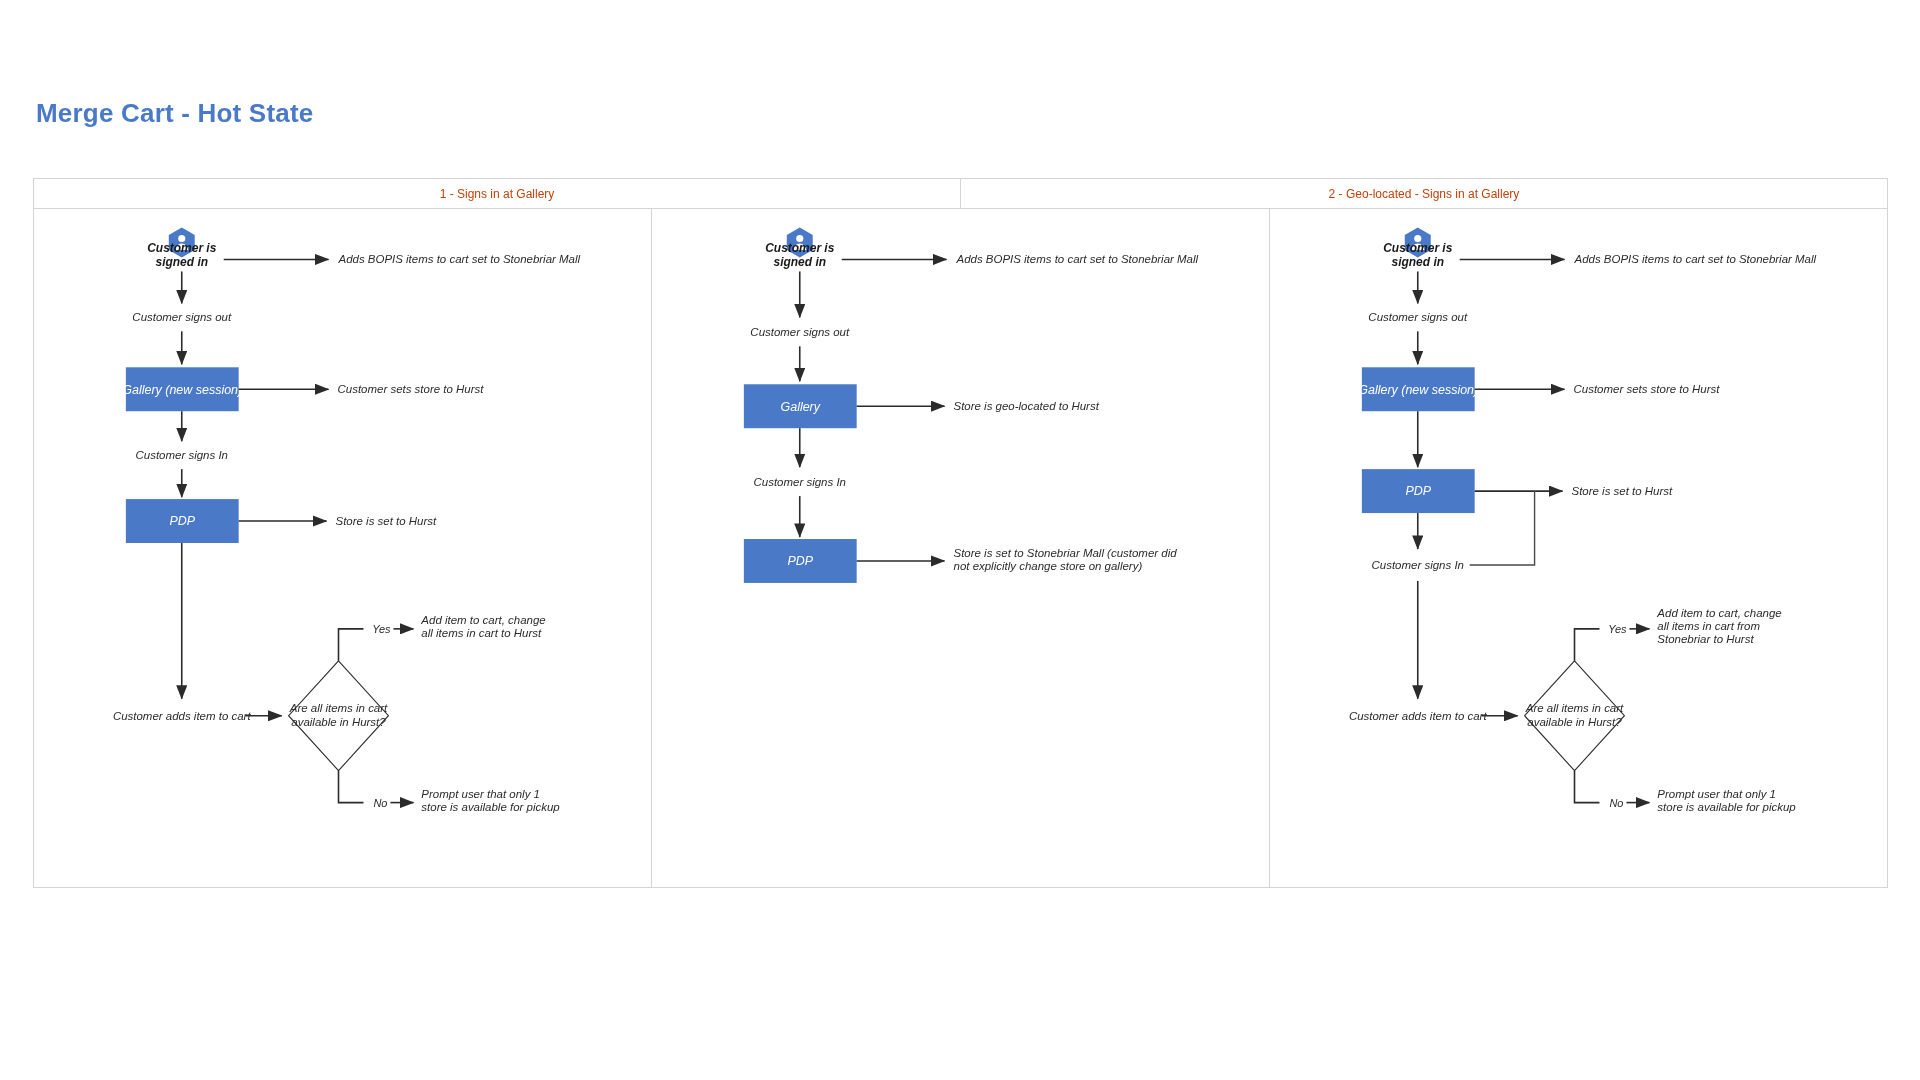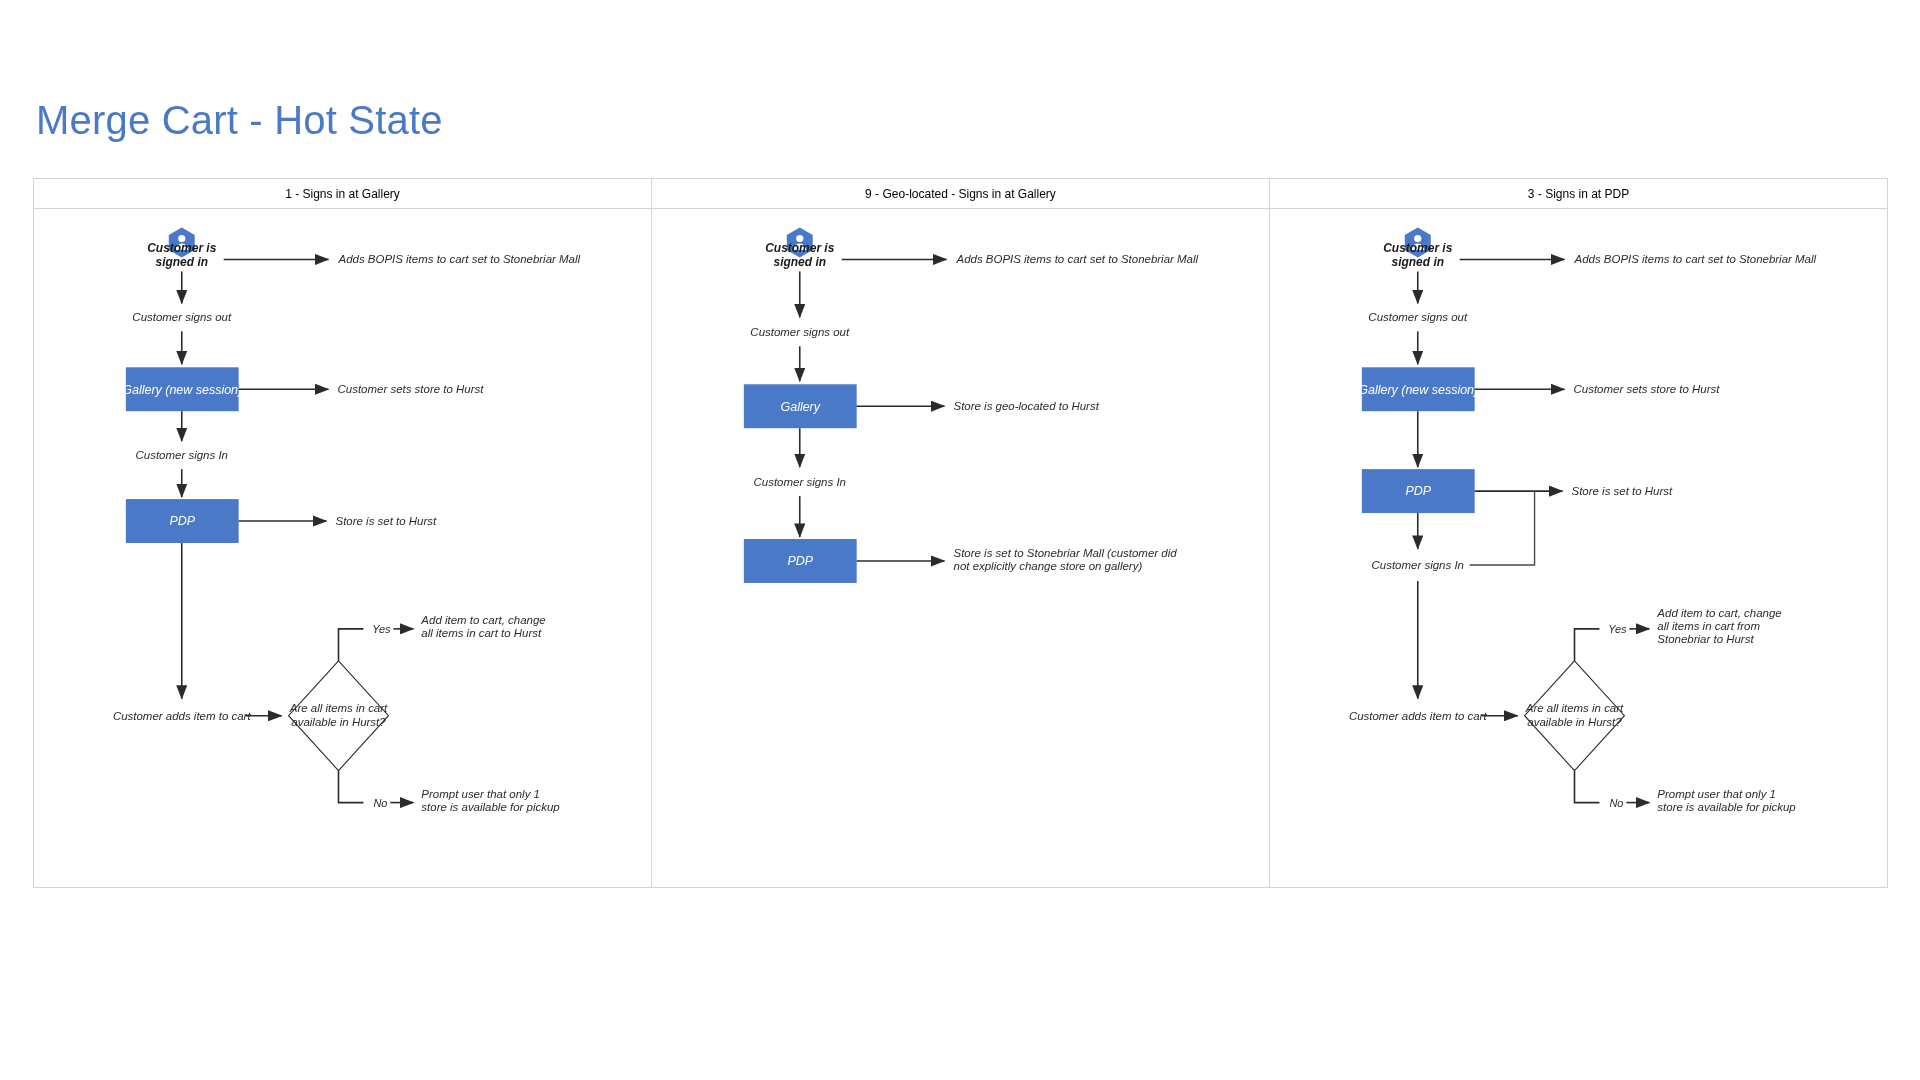--- a/index.html
+++ b/index.html
@@ -17,22 +17,22 @@
   }
   #page {
     position: relative;
     width: 1920px;
     height: 1080px;
   }
   #doc-title {
     position: absolute;
     left: 36px;
     top: 98px;
-    font-size: 40px;
-    font-weight: normal;
+    font-size: 26px;
+    font-weight: bold;
     color: #4a7ac7;
     letter-spacing: 0.2px;
     white-space: nowrap;
   }
   #board {
     position: absolute;
     left: 33px;
     top: 178px;
     width: 1855px;
     height: 710px;
@@ -44,21 +44,21 @@
     display: flex;
     height: 29px;
     border-bottom: 1px solid #d4d4d4;
   }
   .col-header {
     flex: 1 1 0;
     display: flex;
     align-items: center;
     justify-content: center;
     font-size: 12px;
-    color: #000000;
+    color: #c2410c;
     border-right: 1px solid #d4d4d4;
     box-sizing: border-box;
     white-space: nowrap;
   }
   .col-header:last-child { border-right: none; }
   #body-row {
     display: flex;
     height: 679px;
     font-style: italic;
   }
@@ -127,22 +127,21 @@
 <body>
 
 <div id="page">
 
   <div id="doc-title">Merge Cart - Hot State</div>
 
   <div id="board">
 
     <div id="header-row">
       <div class="col-header">1 - Signs in at Gallery</div>
-      <div class="col-header">9 - Geo-located - Signs in at Gallery</div>
-      <div class="col-header">3 - Signs in at PDP</div>
+      <div class="col-header">2 - Geo-located - Signs in at Gallery</div>
     </div>
 
     <div id="body-row">
 
       <div class="col-body">
         <svg class="flow-svg" viewBox="0 0 618 679" preserveAspectRatio="xMidYMid meet">
           <defs>
             <marker id="arrow1" markerWidth="9" markerHeight="7" refX="8.5" refY="3.5" orient="auto">
               <polygon points="0 0, 9 3.5, 0 7" fill="#2b2b2b"></polygon>
             </marker>

